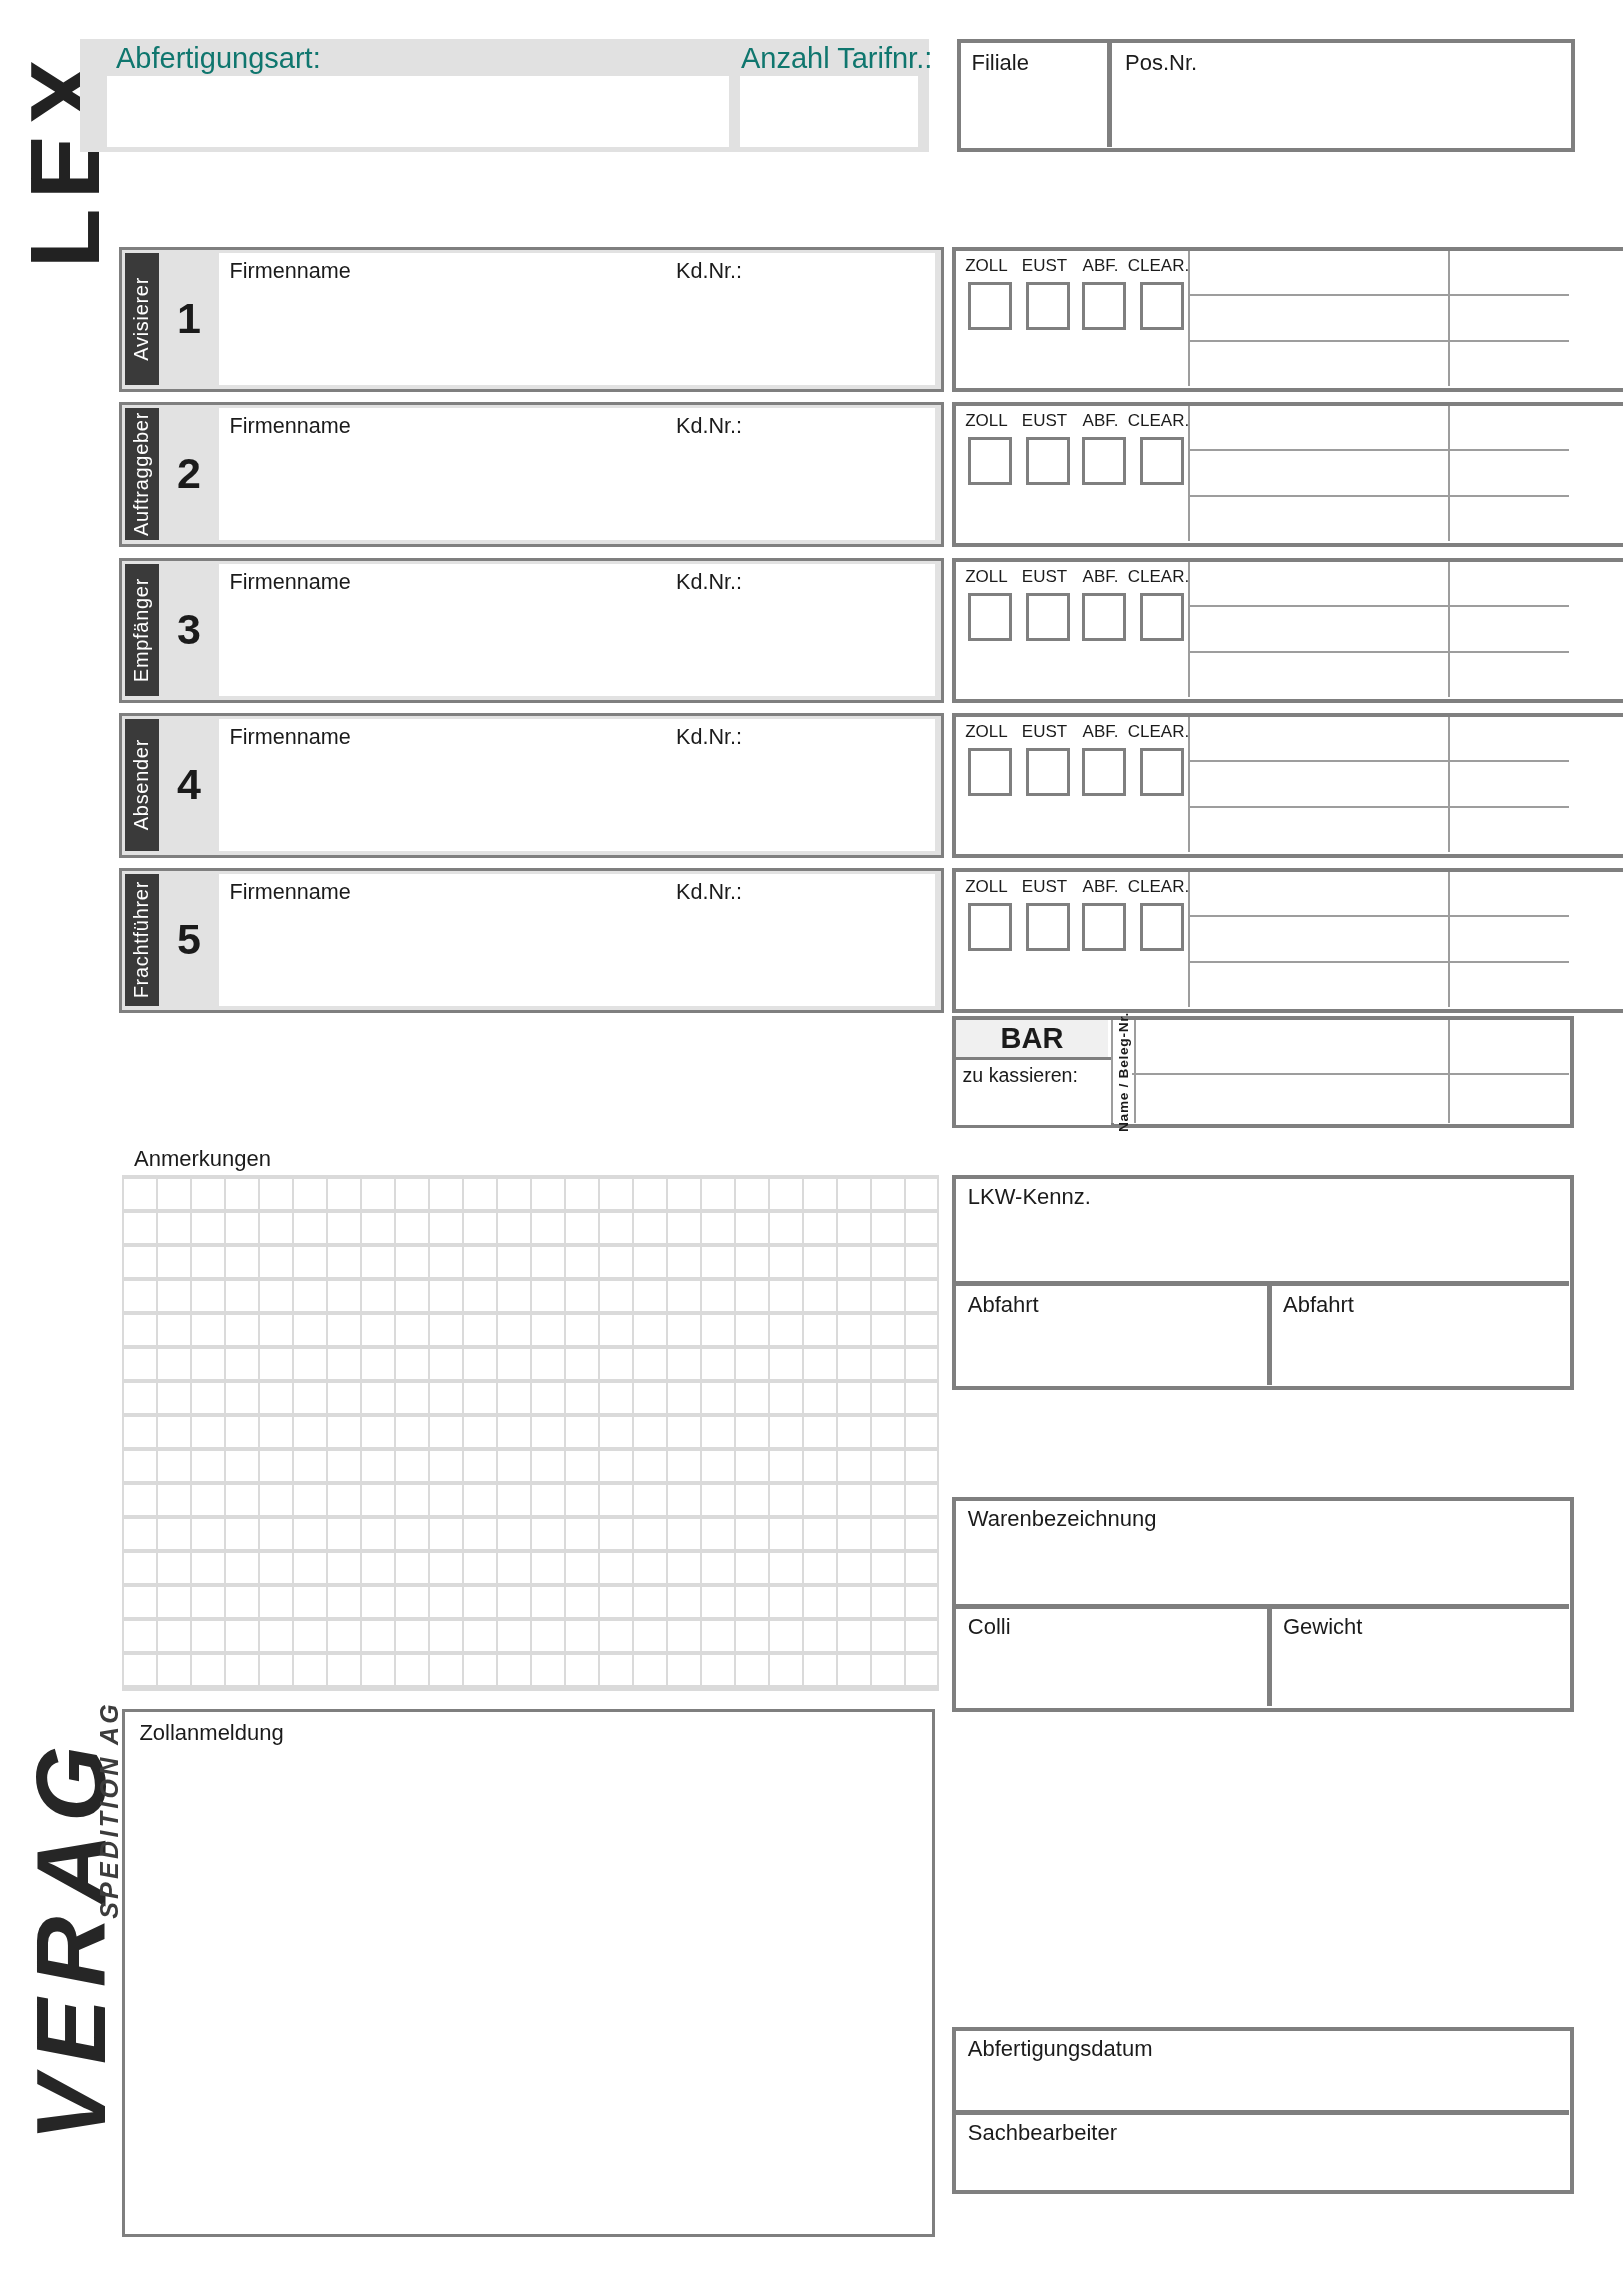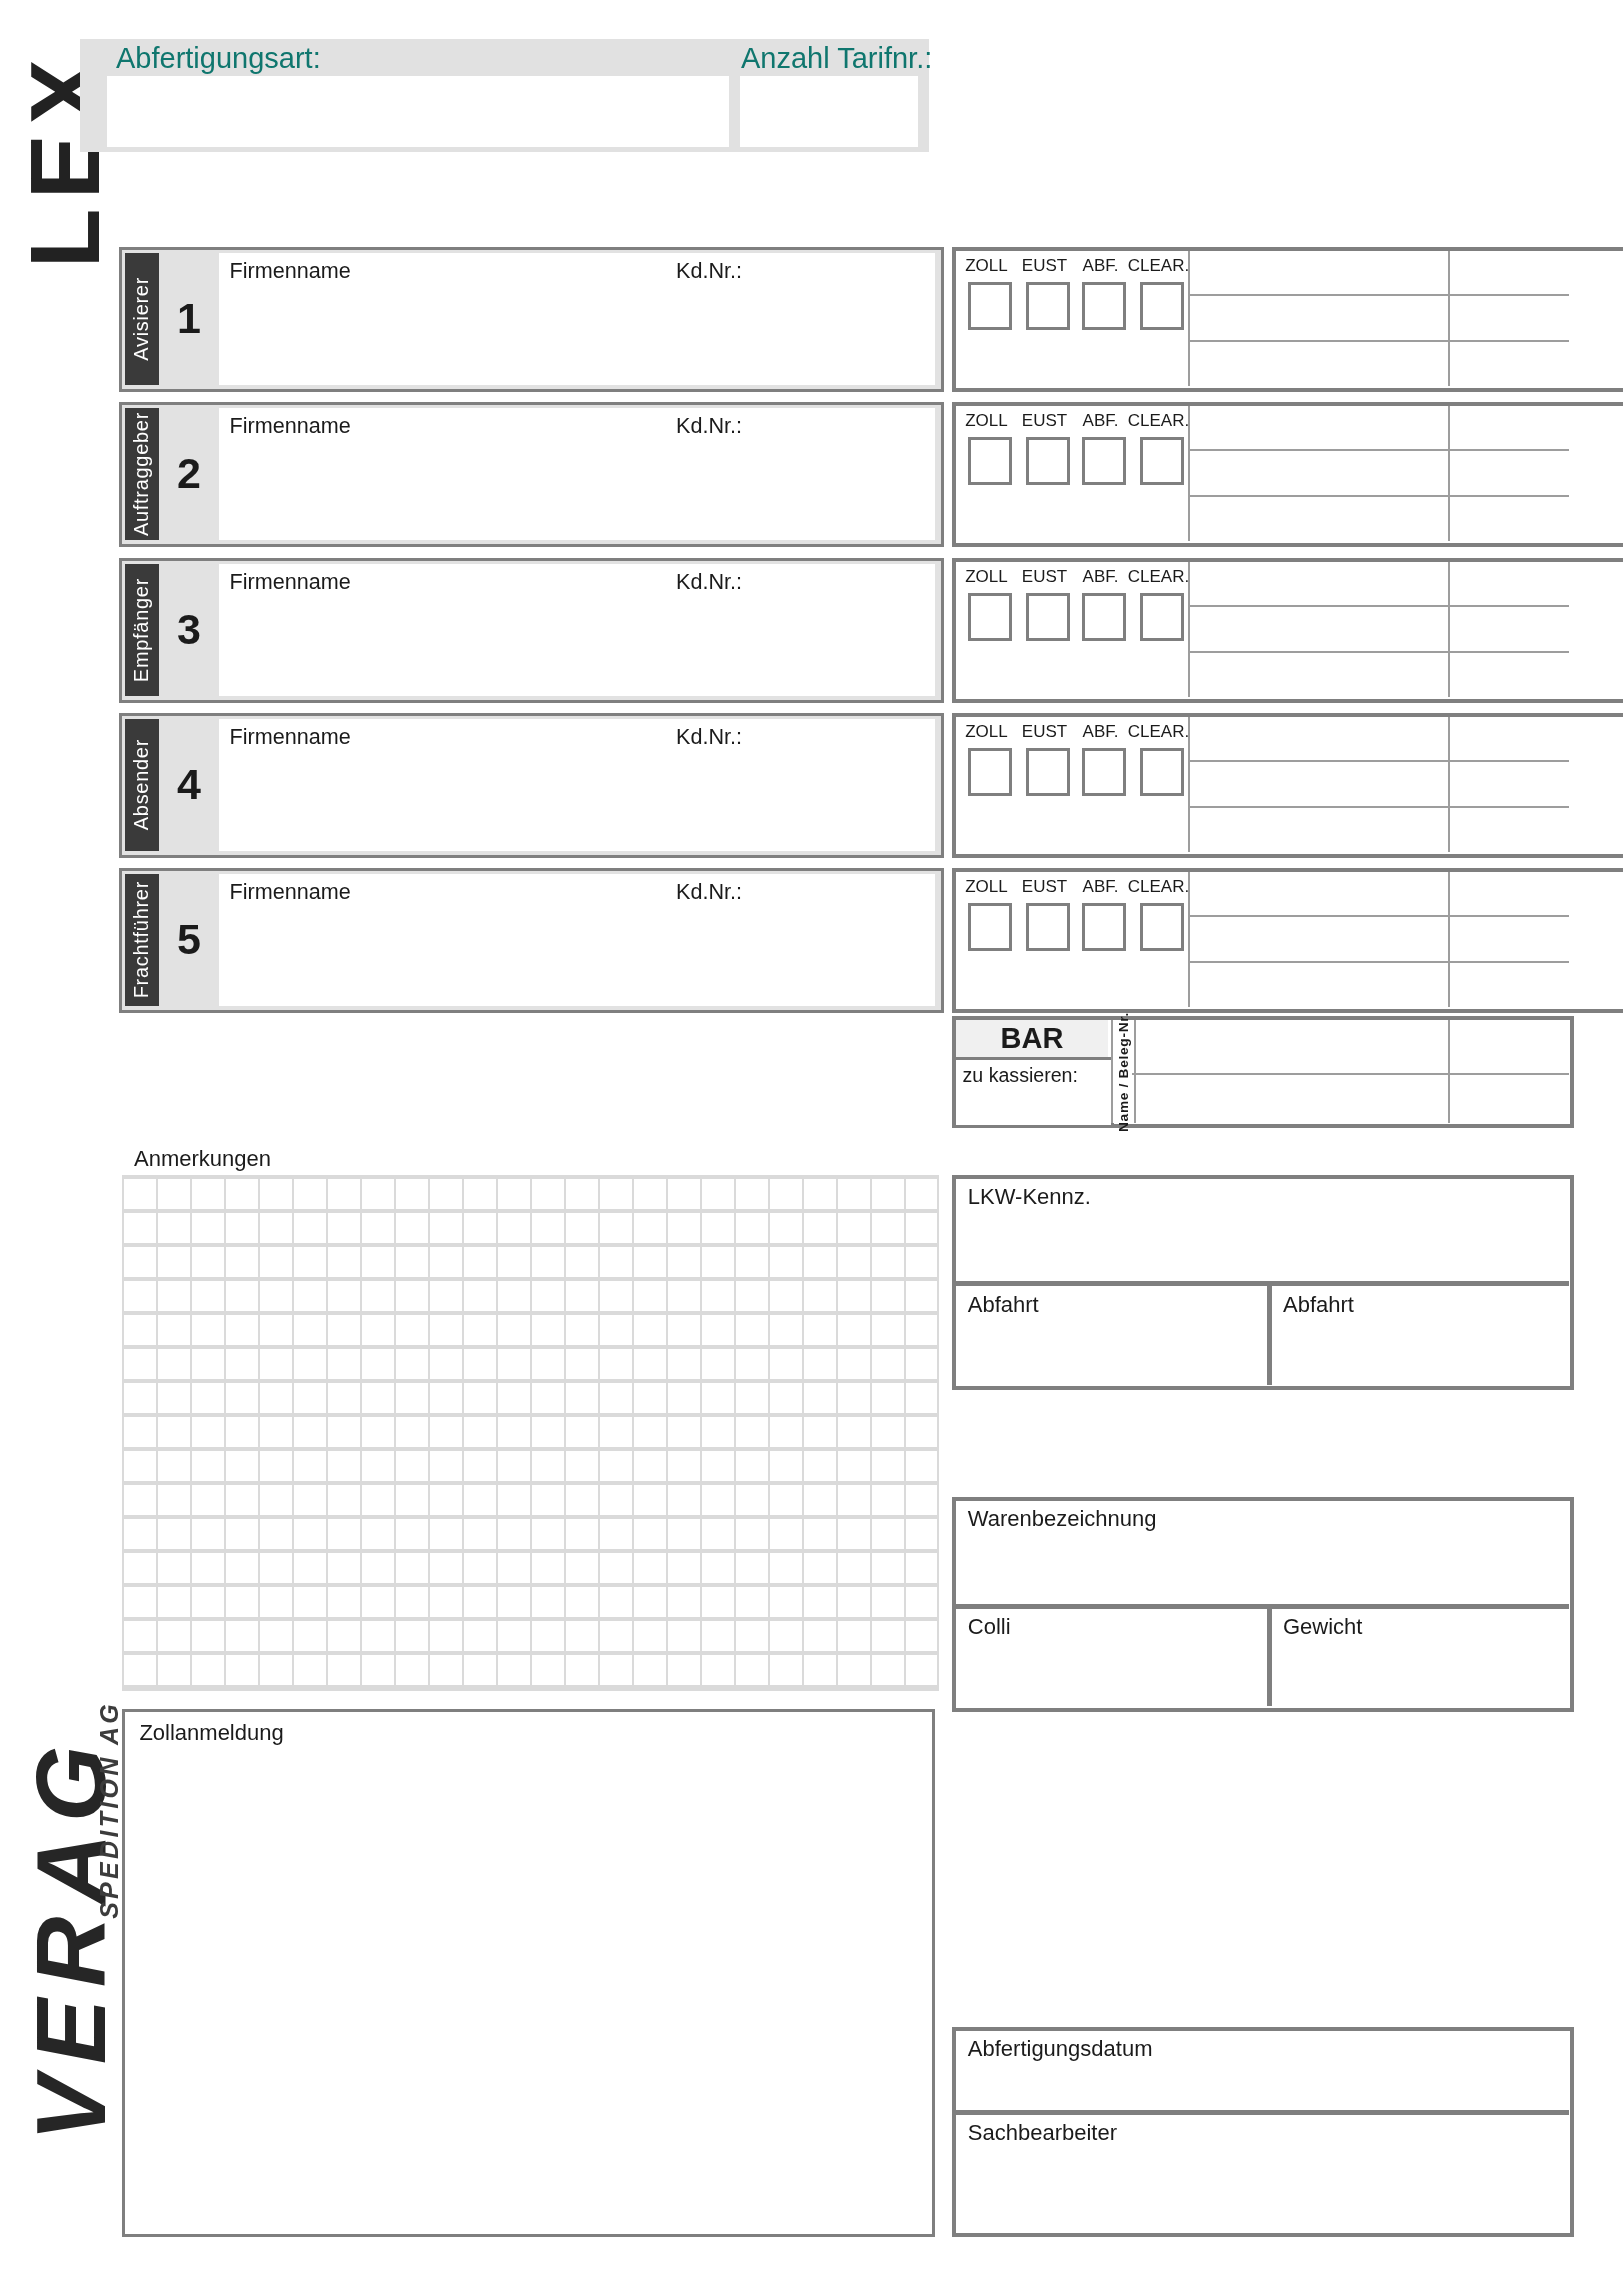--- a/index.html
+++ b/index.html
@@ -85,20 +85,27 @@
   <div class="abs flexc logo-lex">
     <span class="vtext">LEX</span>
   </div>
 
   <div class="abs band"></div>
   <span class="abs band-label" style="left:116px;top:42px;">Abfertigungsart:</span>
   <div class="abs whitebox" style="left:107px;top:76px;width:622px;height:71px;"></div>
   <span class="abs band-label" style="left:741px;top:42px;">Anzahl Tarifnr.:</span>
   <div class="abs whitebox" style="left:740px;top:76px;width:178px;height:71px;"></div>
 
+  <div class="abs topbox" style="left:957px;top:39px;width:618px;height:113px;">
+    <span class="lbl">Filiale</span>
+    <span class="lbl" style="left:164px;">Pos.Nr.</span>
+    <div class="vdiv-strong" style="left:146px;top:0;width:4.6px;height:104px;"></div>
+    <div style="position:absolute;left:0;top:0;width:146px;height:104px;"></div>
+    <div style="position:absolute;left:151px;top:0;width:458px;height:104px;"></div>
+  </div>
 
 
   <div id="party-rows">
       <div class="abs lrow" style="top: 247px;">
       <div class="darkbar flexc">
         <span class="vtext">Avisierer</span>
       </div>
       <div class="rownum flexc">1</div>
       <div class="namebox">
         <span class="fn">Firmenname</span>
@@ -263,21 +270,21 @@
     <span class="lbl" style="left:11.8px;top:5.2px;">Warenbezeichnung</span>
     <div style="position:absolute;left:0;top:0;width:613px;height:103px;"></div>
     <div class="hdiv-strong" style="left:0;top:103px;width:613px;height:4.6px;"></div>
     <div class="vdiv-strong" style="left:311px;top:107px;width:4.6px;height:98px;"></div>
     <span class="lbl" style="left:11.8px;top:113px;">Colli</span>
     <span class="lbl" style="left:327px;top:113px;">Gewicht</span>
     <div style="position:absolute;left:0;top:107px;width:311px;height:98px;"></div>
     <div style="position:absolute;left:316px;top:107px;width:297px;height:98px;"></div>
   </div>
 
-  <div class="abs rbox" style="top:2027px;height:210px;text-decoration:underline;">
+  <div class="abs rbox" style="top:2027px;height:167px;text-decoration:underline;">
     <span class="lbl" style="left:11.8px;top:5.2px;">Abfertigungsdatum</span>
     <div style="position:absolute;left:0;top:0;width:613px;height:79px;"></div>
     <div class="hdiv-strong" style="left:0;top:79px;width:613px;height:4.6px;"></div>
     <span class="lbl" style="left:11.8px;top:89px;">Sachbearbeiter</span>
     <div style="position:absolute;left:0;top:83px;width:613px;height:119px;"></div>
   </div>
 
   <div class="abs flexc logo-verag">
     <span class="vtext">VERAG</span>
   </div>

